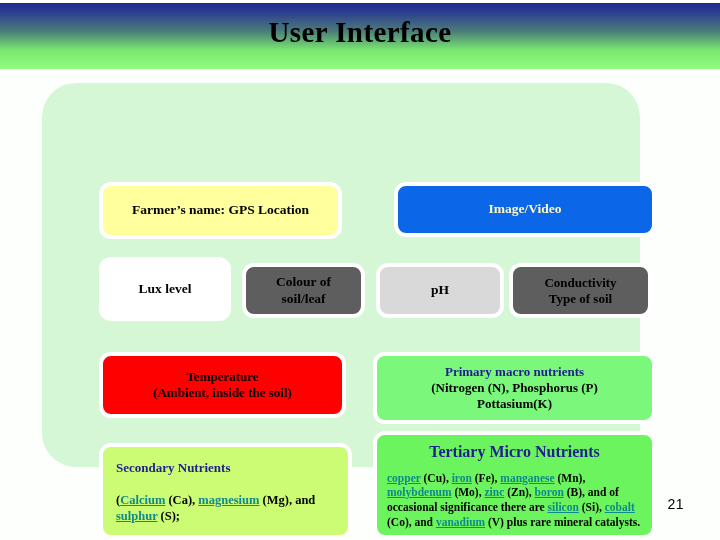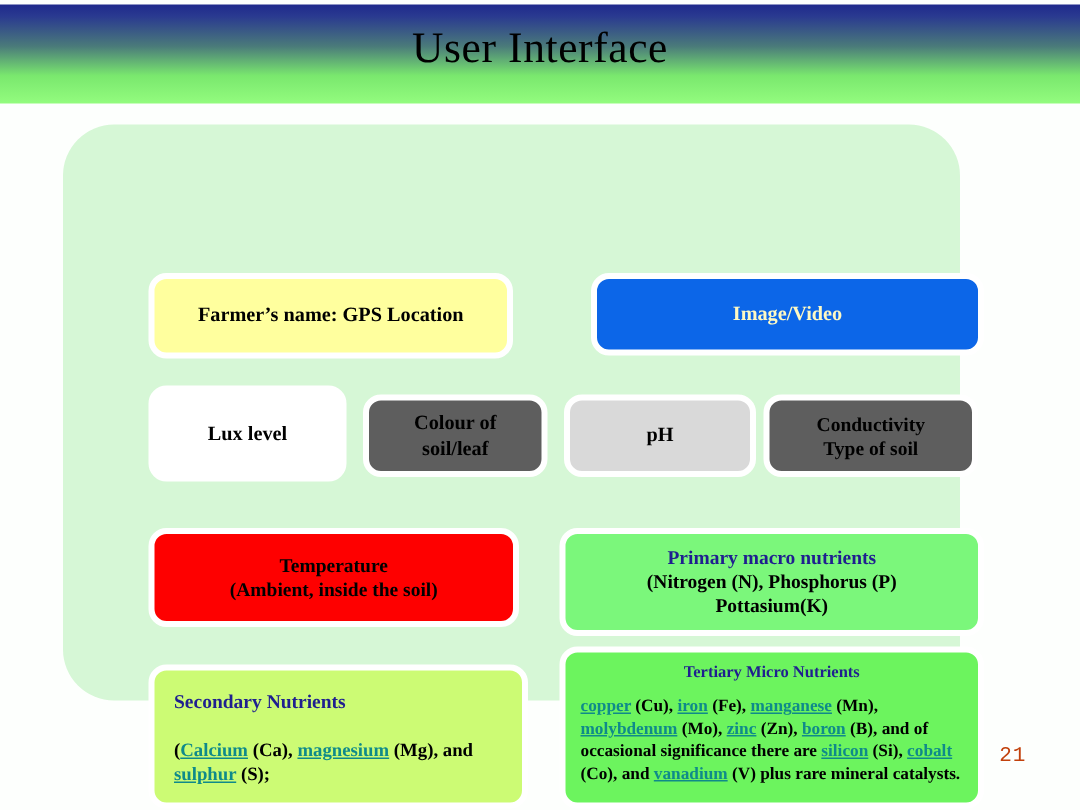--- a/index.html
+++ b/index.html
@@ -24,21 +24,21 @@
     height: 66px;
     background: linear-gradient(to bottom, #1f2a8c 0%, #2a3a90 12%, #4a7a7a 42%, #7ae86e 72%, #93fc7e 100%);
   }
   #page-title {
     position: absolute;
     left: 0;
     top: 16px;
     width: 720px;
     text-align: center;
     font-family: "Liberation Serif", serif;
-    font-weight: normal;
+    font-weight: bold;
     font-size: 29px;
     color: #000000;
     letter-spacing: 0.4px;
   }
 
   
   #content-panel {
     position: absolute;
     left: 42px;
     top: 83px;
@@ -121,21 +121,21 @@
     font-size: 11.5px;
     display: block;
     text-align: left;
     padding: 7px 10px 0 10px;
   }
 
   .navy { color: #1f1f8f; }
   .tert-title {
     display: block;
     text-align: center;
-    font-size: 11px;
+    font-size: 16px;
     font-weight: bold;
     color: #1f1f8f;
     margin-bottom: 9px;
   }
   .sec-title {
     display: block;
     font-size: 13px;
     font-weight: bold;
     color: #1f1f8f;
     margin-bottom: 16px;
@@ -147,23 +147,23 @@
     line-height: 1.30;
   }
   a.chem {
     color: #0f8a8a;
   }
 
   #page-number {
     position: absolute;
     right: 36px;
     bottom: 28px;
-    font-family: Liberation Mono, monospace;
+    font-family: Liberation Sans, sans-serif;
     font-size: 14px;
-    color: #c2410c;
+    color: #000000;
     letter-spacing: 0.5px;
   }
 </style>
 </head>
 <body>
 
 <div id="header-banner"></div>
 <div id="page-title">User Interface</div>
 
 <div id="content-panel">

